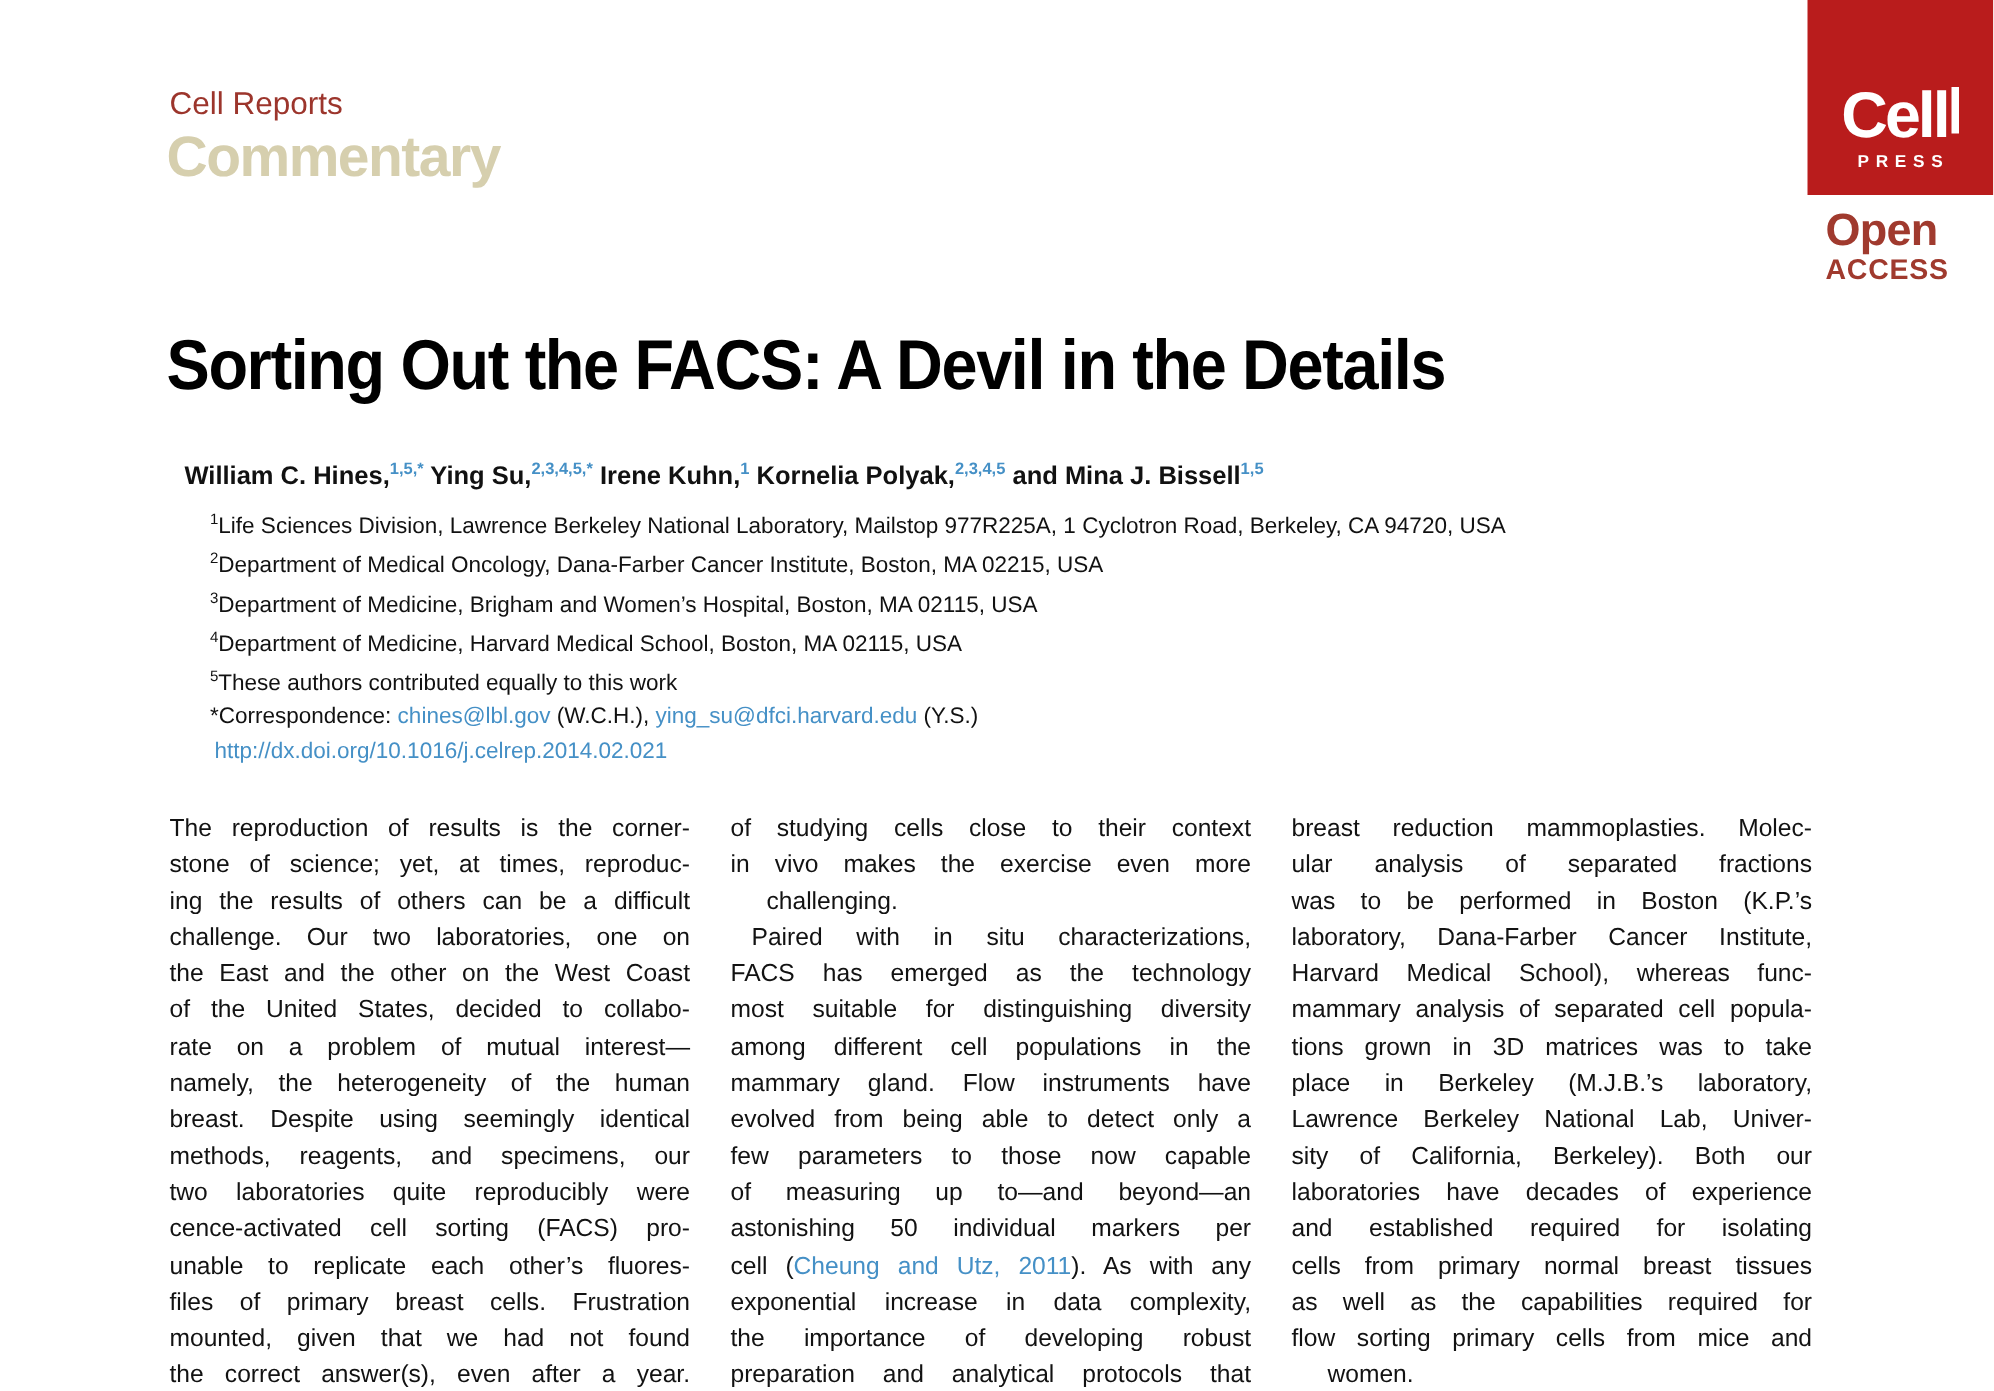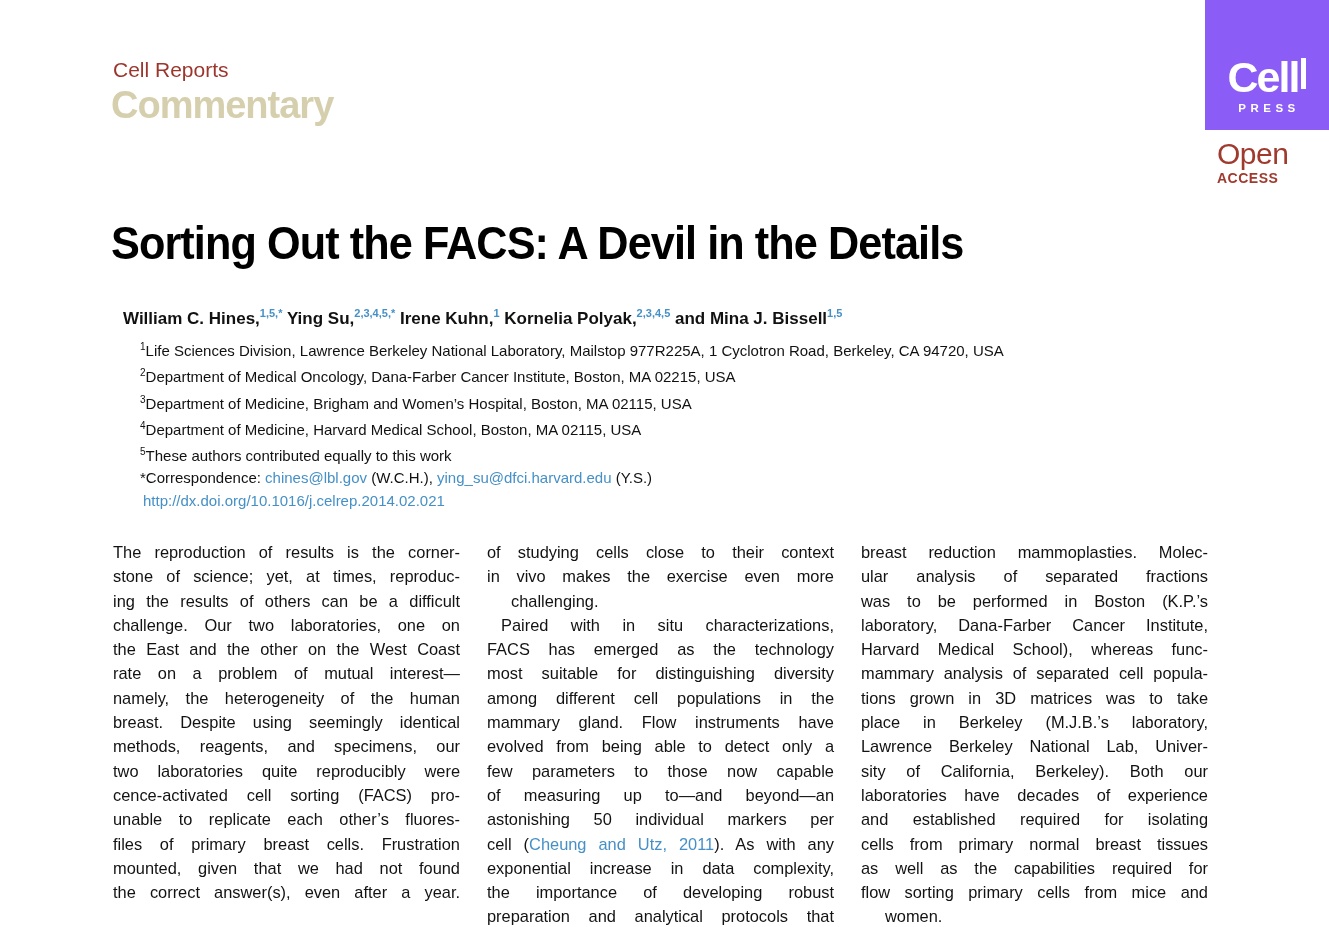--- a/index.html
+++ b/index.html
@@ -13,31 +13,31 @@
     position:absolute; left:113px; top:58px;
     font-size:21px; font-weight:500; color:#9c352c;
   }
   .article-type {
     position:absolute; left:111px; top:84px;
     font-size:38px; font-weight:bold; color:#d6cfae; letter-spacing:-1px;
   }
   
   .logo-box {
     position:absolute; left:1205px; top:0; width:124px; height:130px;
-    background:#8b5cf6; color:#fff; text-align:center;
+    background:#b91c1c; color:#fff; text-align:center;
   }
   .logo-cell {
     margin-top:56px; font-size:43px; font-weight:bold; line-height:1;
     letter-spacing:-2px; display:flex; justify-content:center; align-items:flex-start;
   }
   .logo-bar { display:inline-block; width:5px; height:31px; background:#fff; margin-left:3px; margin-top:2px; }
   .logo-press { font-size:11.5px; font-weight:bold; letter-spacing:4.5px; margin-top:3px; padding-left:4px; }
   .open-access { position:absolute; left:1217px; top:138px; color:#a03a2e; }
-  .open { font-size:30px; font-weight:normal; letter-spacing:-0.5px; line-height:1.05; }
-  .access { font-size:14px; font-weight:bold; letter-spacing:0.5px; }
+  .open { font-size:30px; font-weight:bold; letter-spacing:-0.5px; line-height:1.05; }
+  .access { font-size:19px; font-weight:bold; letter-spacing:0.5px; }
   
   .title {
     position:absolute; left:111px; top:215px; margin:0;
     font-size:47px; font-weight:bold; color:#000; letter-spacing:-1px;
     white-space:nowrap; transform:scaleX(0.92); transform-origin:left top;
   }
   
   .authors { position:absolute; left:123px; top:307px; font-size:17px; font-weight:bold; color:#111; }
   .authors sup { color:#4590c6; font-size:11px; }
   .frontmatter { position:absolute; left:113px; top:336px; font-size:15px; line-height:22.3px; color:#111;margin-left:27px; }
@@ -90,20 +90,21 @@
     </div>
   </div>
 
   <div class="columns">
     <div class="col">
         <div class="line">The reproduction of results is the corner-</div>
         <div class="line">stone of science; yet, at times, reproduc-</div>
         <div class="line">ing the results of others can be a difficult</div>
         <div class="line">challenge. Our two laboratories, one on</div>
         <div class="line">the East and the other on the West Coast</div>
+        <div class="line">of the United States, decided to collabo-</div>
         <div class="line">rate on a problem of mutual interest—</div>
         <div class="line">namely, the heterogeneity of the human</div>
         <div class="line">breast. Despite using seemingly identical</div>
         <div class="line">methods, reagents, and specimens, our</div>
         <div class="line">two laboratories quite reproducibly were</div>
         <div class="line">cence-activated cell sorting (FACS) pro-</div>
         <div class="line">unable to replicate each other’s fluores-</div>
         <div class="line">files of primary breast cells. Frustration</div>
         <div class="line">mounted, given that we had not found</div>
         <div class="line">the correct answer(s), even after a year.</div>

